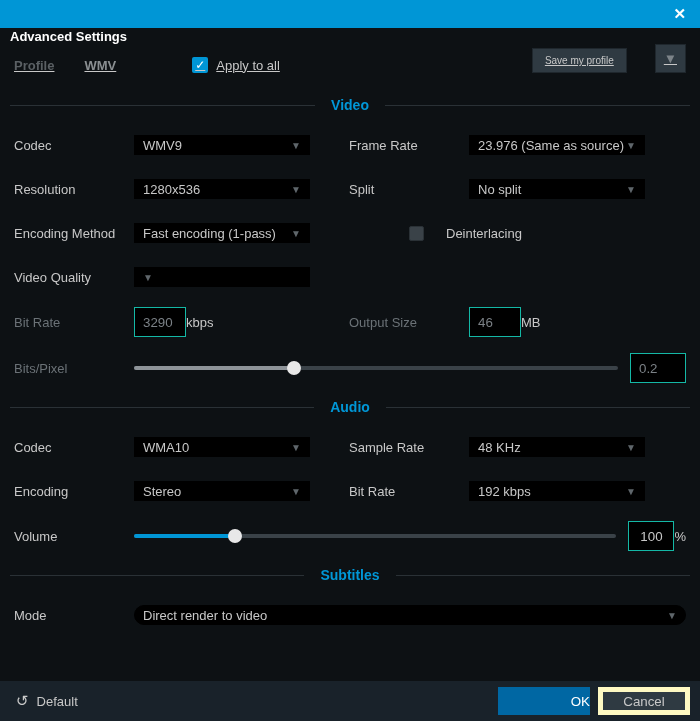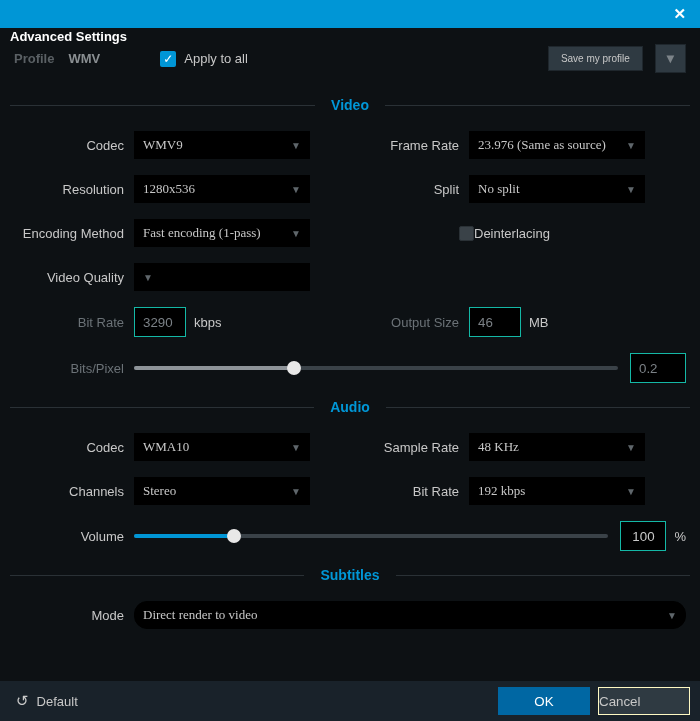--- a/index.html
+++ b/index.html
@@ -23,23 +23,24 @@
     font-weight: bold;
   }
   .titlebar .title { flex: 1; margin-top: 44px; }
   .titlebar .close {
     cursor: pointer;
     font-size: 15px;
     padding: 0 4px;
   }
   .header-row {
     display: flex;
-    align-items: center;
+    align-items: flex-end;
     padding: 16px 14px 10px 14px;
-    gap: 10px;
+    gap: 26px;
+    text-decoration: underline;
   }
   .profile-label { color: #5a6064; font-weight: bold; }
   .profile-name { color: #8a8f92; font-weight: bold; margin-left: 4px; }
   .apply-wrap {
     display: flex;
     align-items: center;
     gap: 8px;
     margin-left: 50px;
   }
   .checkbox {
@@ -89,65 +90,63 @@
   .row {
     display: flex;
     align-items: center;
     margin-bottom: 16px;
     min-height: 28px;
   }
   .col-left { flex: 0 0 335px; display: flex; align-items: center; }
   .col-right { flex: 1; display: flex; align-items: center; }
   .label {
     width: 120px;
-    text-align: right;
     padding-right: 10px;
     color: #c8c8c8;
   }
   .label-dim { color: #6b7277; }
   .select {
     background: #000;
     border: 1px solid #000;
-    height: 28px;
+    height: 20px;
     display: flex;
     align-items: center;
     padding: 0 8px;
     flex: 0 0 176px;
     color: #c8c8c8;
     cursor: pointer;
     position: relative;
-    font-family: Liberation Serif, serif;
   }
   .select .sval { flex: 1; }
   .select .caret {
     color: #5f666b;
     font-size: 10px;
   }
   .input-num {
     background: #000;
     border: 1px solid #14b8a6;
     height: 30px;
     width: 52px;
     color: #7b8186;
     padding: 0 8px;
     text-align: left;
   }
-  .unit { margin-left: 8px; color: #c8c8c8; }
+  .unit { margin-left: 0; color: #c8c8c8; }
   .check-off {
     width: 15px; height: 15px;
     background: #3a4248;
     border: 1px solid #2a3136;
     border-radius: 2px;
     cursor: pointer;
   }
   .check-off-wrap {
     display: flex;
     align-items: flex-end;
-    gap: 0;
-    margin-left: 110px;
+    gap: 22px;
+    margin-left: 60px;
   }
   .slider-wrap {
     flex: 1;
     display: flex;
     align-items: center;
     height: 28px;
     margin-right: 12px;
   }
   .slider-track {
     flex: 1;
@@ -191,30 +190,30 @@
   }
   .footer .spacer { flex: 1; }
   .ok-btn {
     background: #0067a3;
     border: none;
     color: #fff;
     width: 92px;
     height: 28px;
     cursor: pointer;
     margin-right: 8px;
-    text-align: center;
+    text-align: right;
   }
   .cancel-btn {
     background: #2f3a42;
-    border: 1px solid #fef9c3;
+    border: 5px solid #fef9c3;
     color: #c8c8c8;
     width: 92px;
     height: 28px;
     cursor: pointer;
-    text-align: left;
+    text-align: center;
   }
   .reset-icon {
     display: inline-block;
     transform: scaleX(-1);
     font-size: 15px;
   }
 </style>
 </head>
 <body>
 
@@ -346,21 +345,21 @@
       <div class="label">Sample Rate</div>
       <div class="select">
         <span class="sval">48 KHz</span>
         <span class="caret">▼</span>
       </div>
     </div>
   </div>
 
   <div class="row">
     <div class="col-left">
-      <div class="label">Channels</div>
+      <div class="label">Encoding</div>
       <div class="select">
         <span class="sval">Stereo</span>
         <span class="caret">▼</span>
       </div>
     </div>
     <div class="col-right">
       <div class="label">Bit Rate</div>
       <div class="select">
         <span class="sval">192 kbps</span>
         <span class="caret">▼</span>

